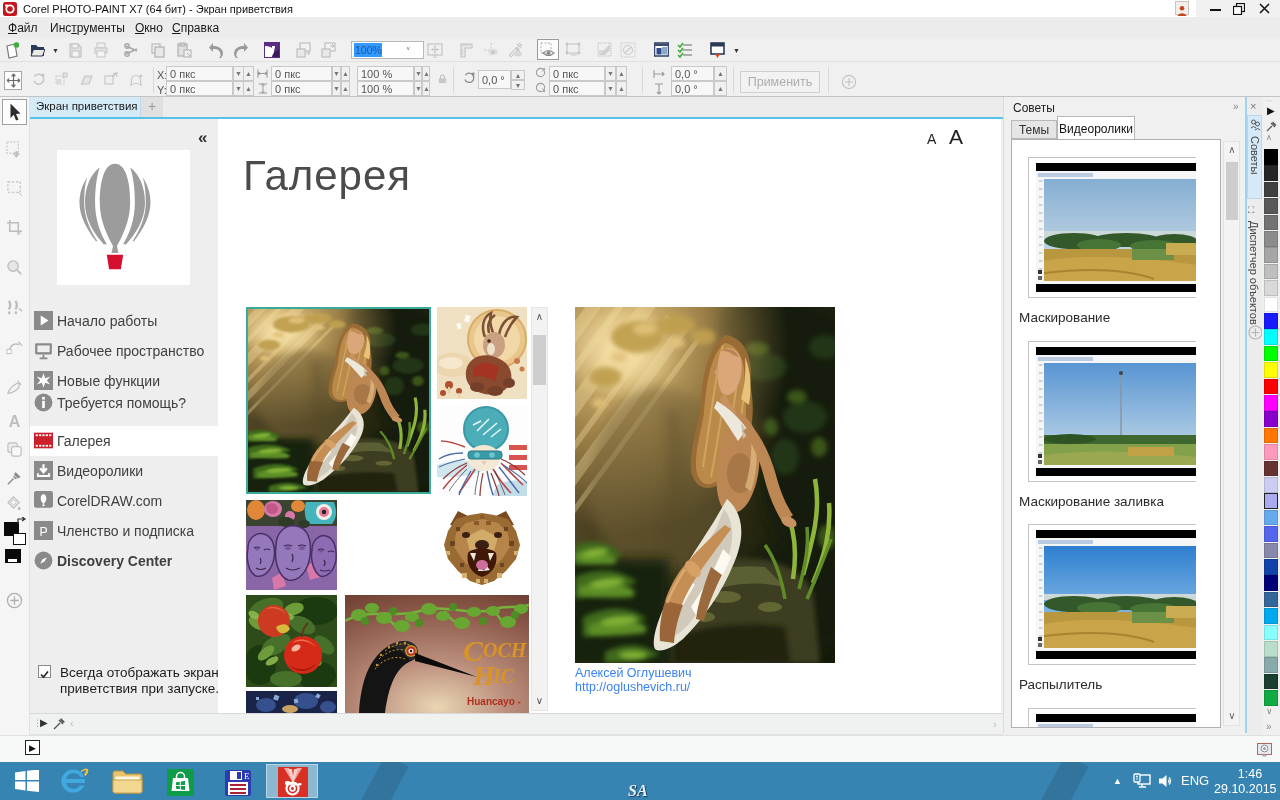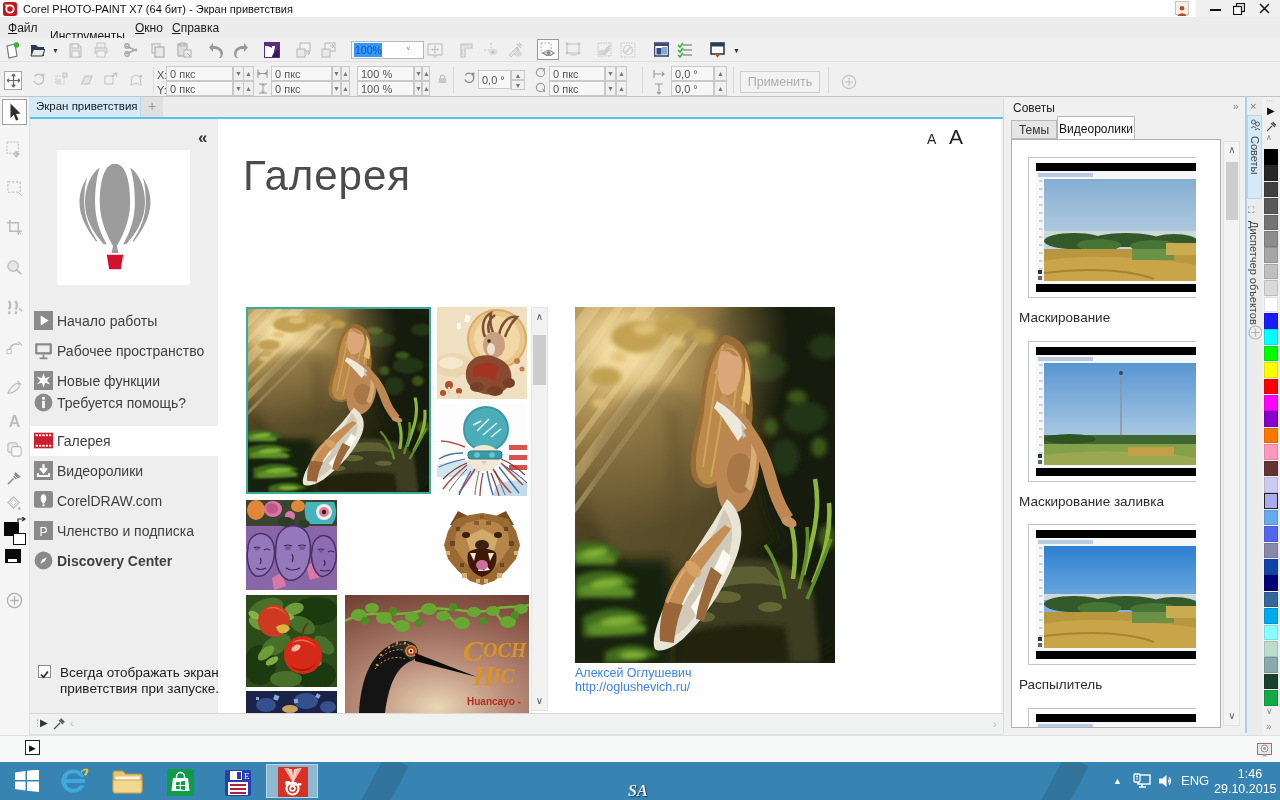--- a/index.html
+++ b/index.html
@@ -35,21 +35,21 @@
       <rect x="3.5" y="0.5" width="8" height="8" fill="none" stroke="#111" stroke-width="1.2"></rect>
       <rect x="0.5" y="3.5" width="8" height="8" fill="#fff" stroke="#111" stroke-width="1.2"></rect>
     </svg>
   <svg class="abs" style="left:1259px;top:3px" width="11" height="11" viewBox="0 0 11 11">
       <path d="M1 1 L10 10 M10 1 L1 10" stroke="#111" stroke-width="1.5"></path>
     </svg>
 </div>
 
 <div class="abs" style="left:0;top:17px;width:1280px;height:21px;background:#ececec;font-size:12px;color:#1a1a1a">
   <span class="abs" style="left:8px;top:4px"><u>Ф</u>айл</span>
-  <span class="abs" style="left:50px;top:12px">Инс<u>т</u>рументы</span>
+  <span class="abs" style="left:50px;top:4px">Инс<u>т</u>рументы</span>
   <span class="abs" style="left:135px;top:4px"><u>О</u>кно</span>
   <span class="abs" style="left:172px;top:4px"><u>С</u>правка</span>
 </div>
 
 <div class="abs" style="left:0;top:38px;width:1280px;height:24px;background:#f0f0f0;border-bottom:1px solid #e0e0e0" id="tb1">
     <svg class="abs" style="left:5px;top:4px" width="14" height="17" viewBox="0 0 14 17">
       <path d="M2 4 L10 2 L12 14 L4 16 Z" fill="#fff" stroke="#7a7a7a" stroke-width="1.2"></path>
       <circle cx="11.5" cy="3" r="2.8" fill="#3fae3f"></circle>
     </svg>
     <svg class="abs" style="left:30px;top:4px" width="15" height="17" viewBox="0 0 15 17">

